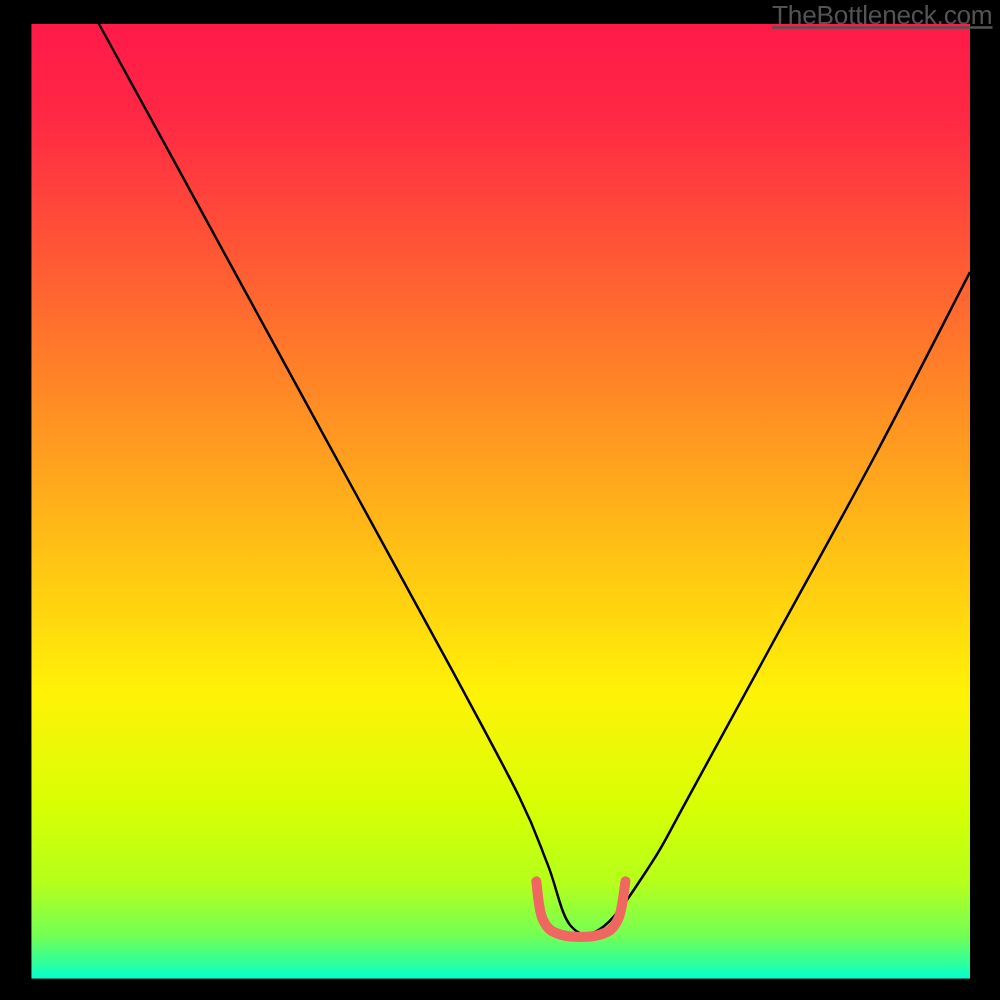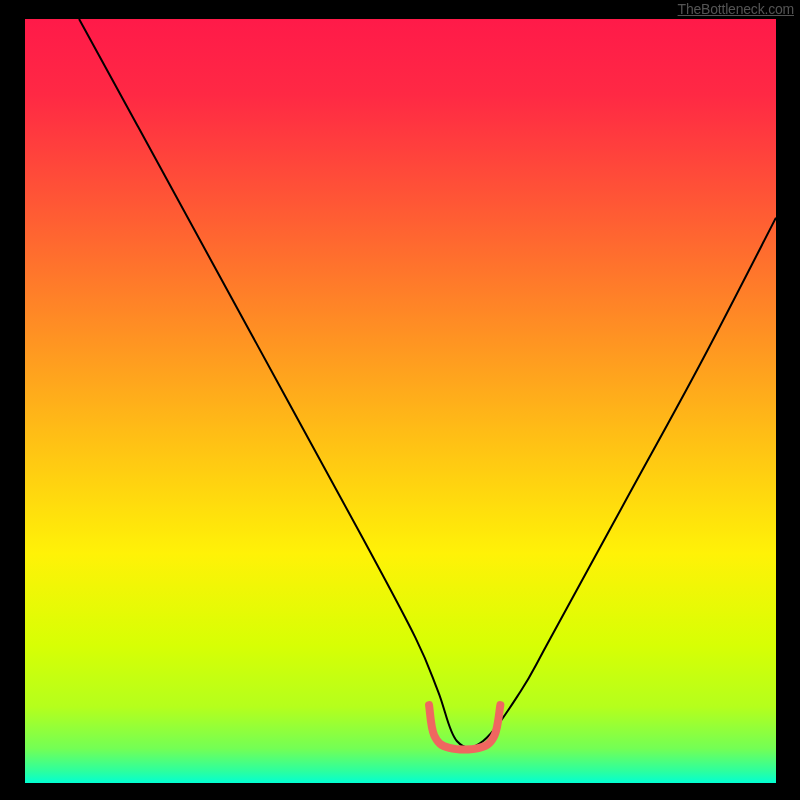--- a/index.html
+++ b/index.html
@@ -24,21 +24,21 @@
     left: 0;
     top: 0;
     width: 751px;
     height: 764px;
   }
   .attribution {
     position: absolute;
     top: 1px;
     right: 6px;
     color: #545454;
-    font-size: 14px;
+    font-size: 21px;
     font-weight: 500;
     letter-spacing: -0.2px;
   }
   svg.curve {
     position: absolute;
     left: 0;
     top: 0;
     width: 751px;
     height: 764px;
   }

